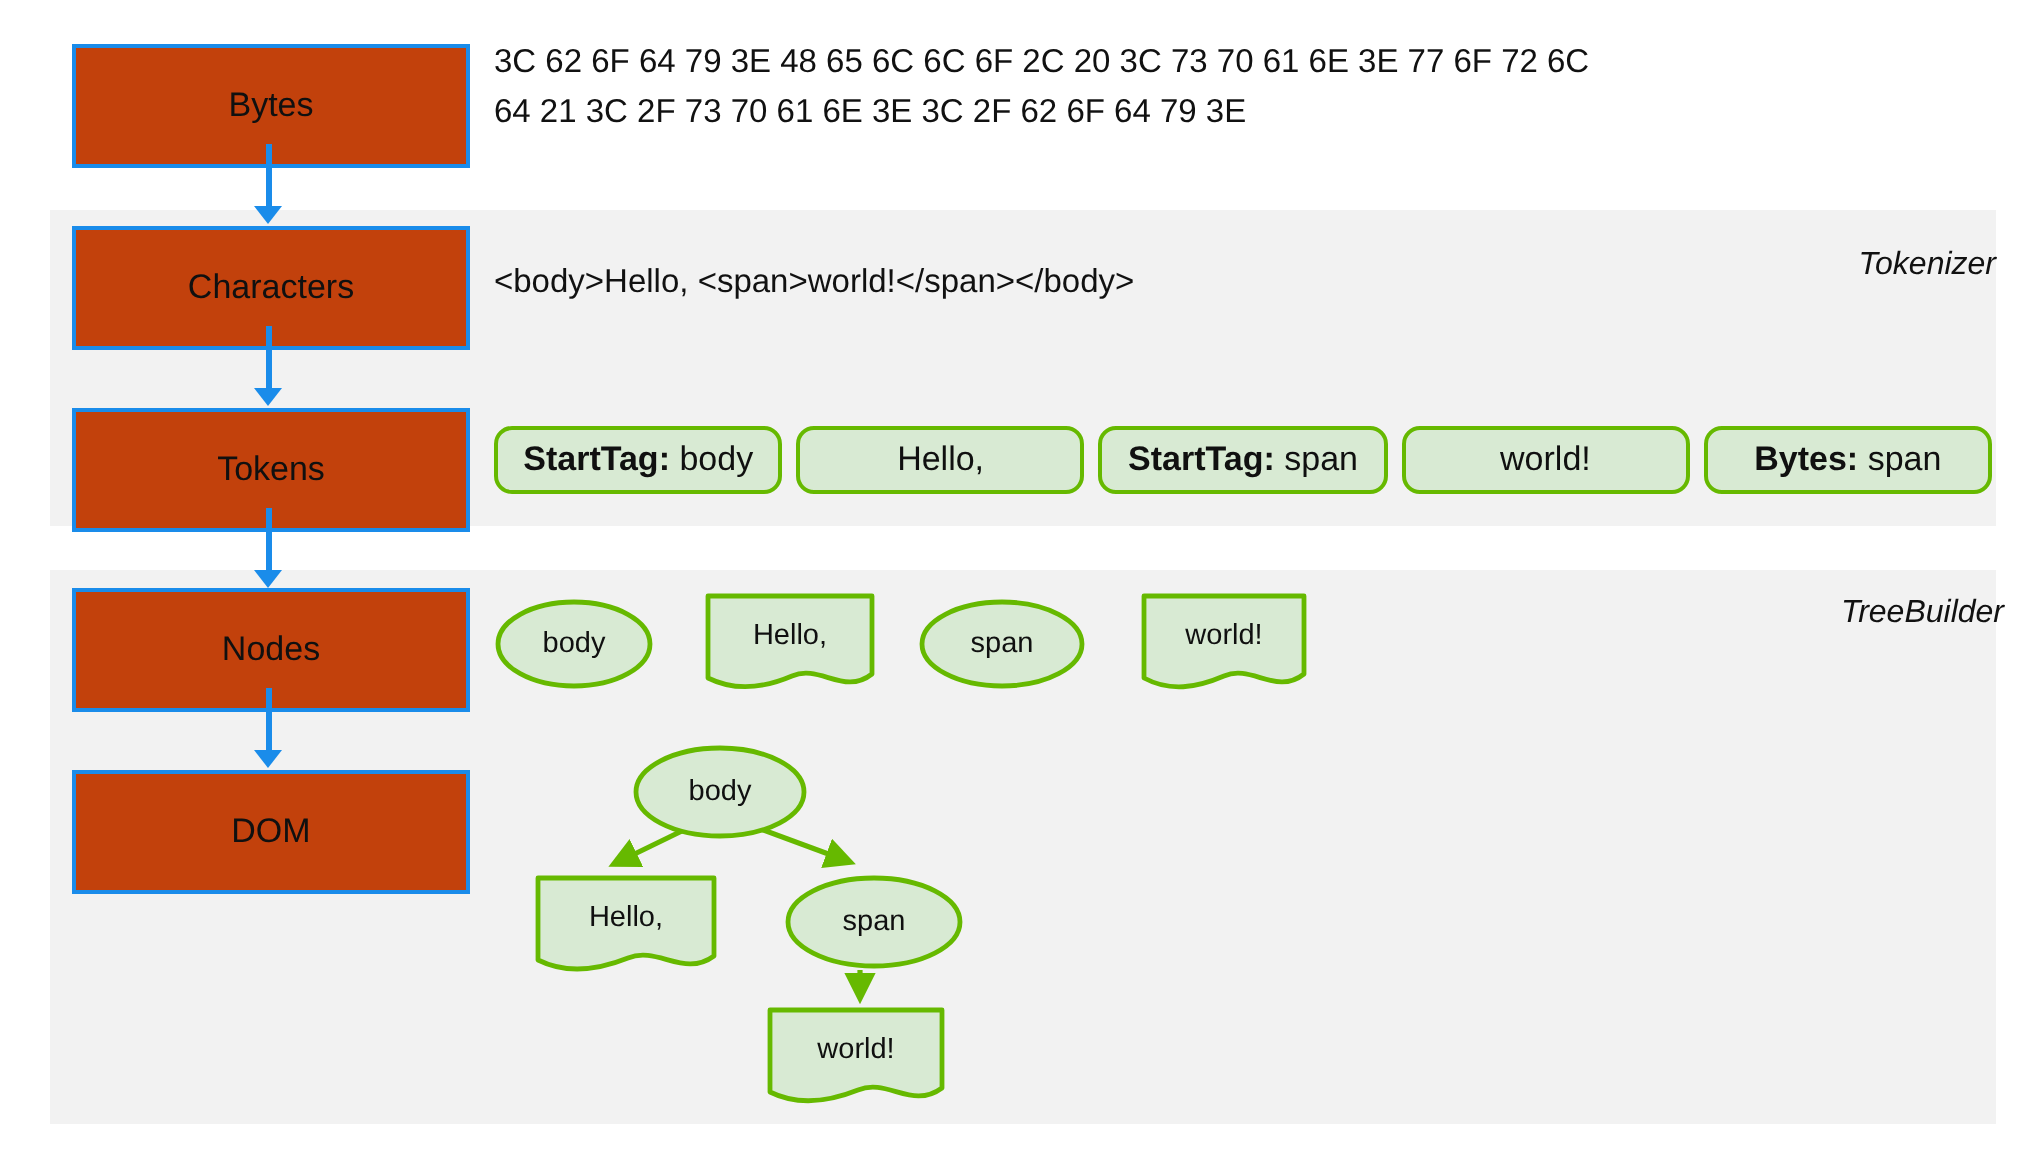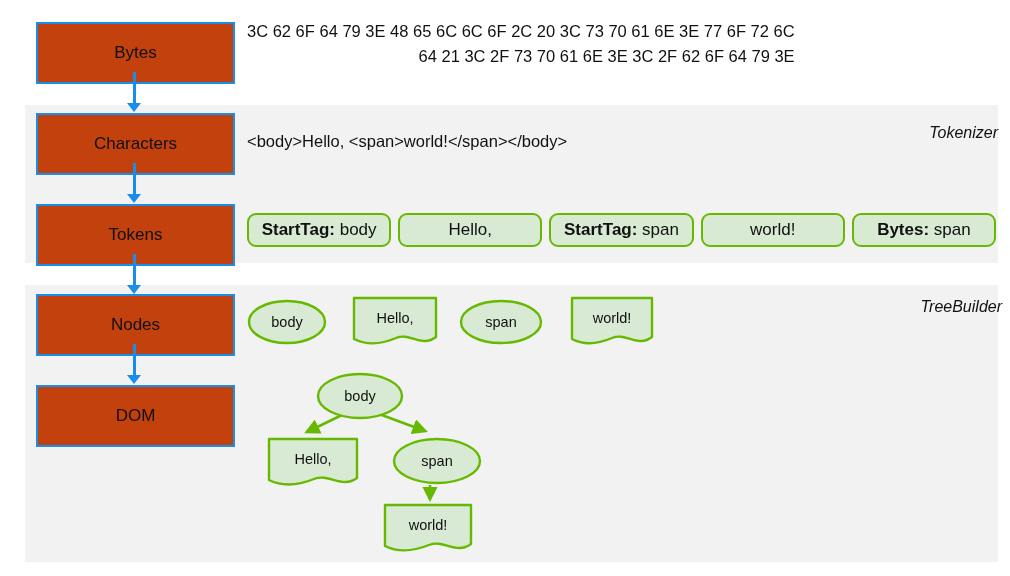--- a/index.html
+++ b/index.html
@@ -82,21 +82,20 @@
   #conn4 { top: 344px; height: 32px; }
   #arr4  { top: 375px; }
 
   
   .mono-text {
     position: absolute;
     font-size: 16.5px;
     color: #111111;
     line-height: 25px;
     white-space: pre;
-    text-align: right;
   }
   #bytes-text { left: 247px; top: 19px; }
   #chars-text { left: 247px; top: 129px; font-size: 16.5px; }
 
   
   #tokens-row {
     position: absolute;
     left: 247px;
     top: 213px;
     width: 749px;

